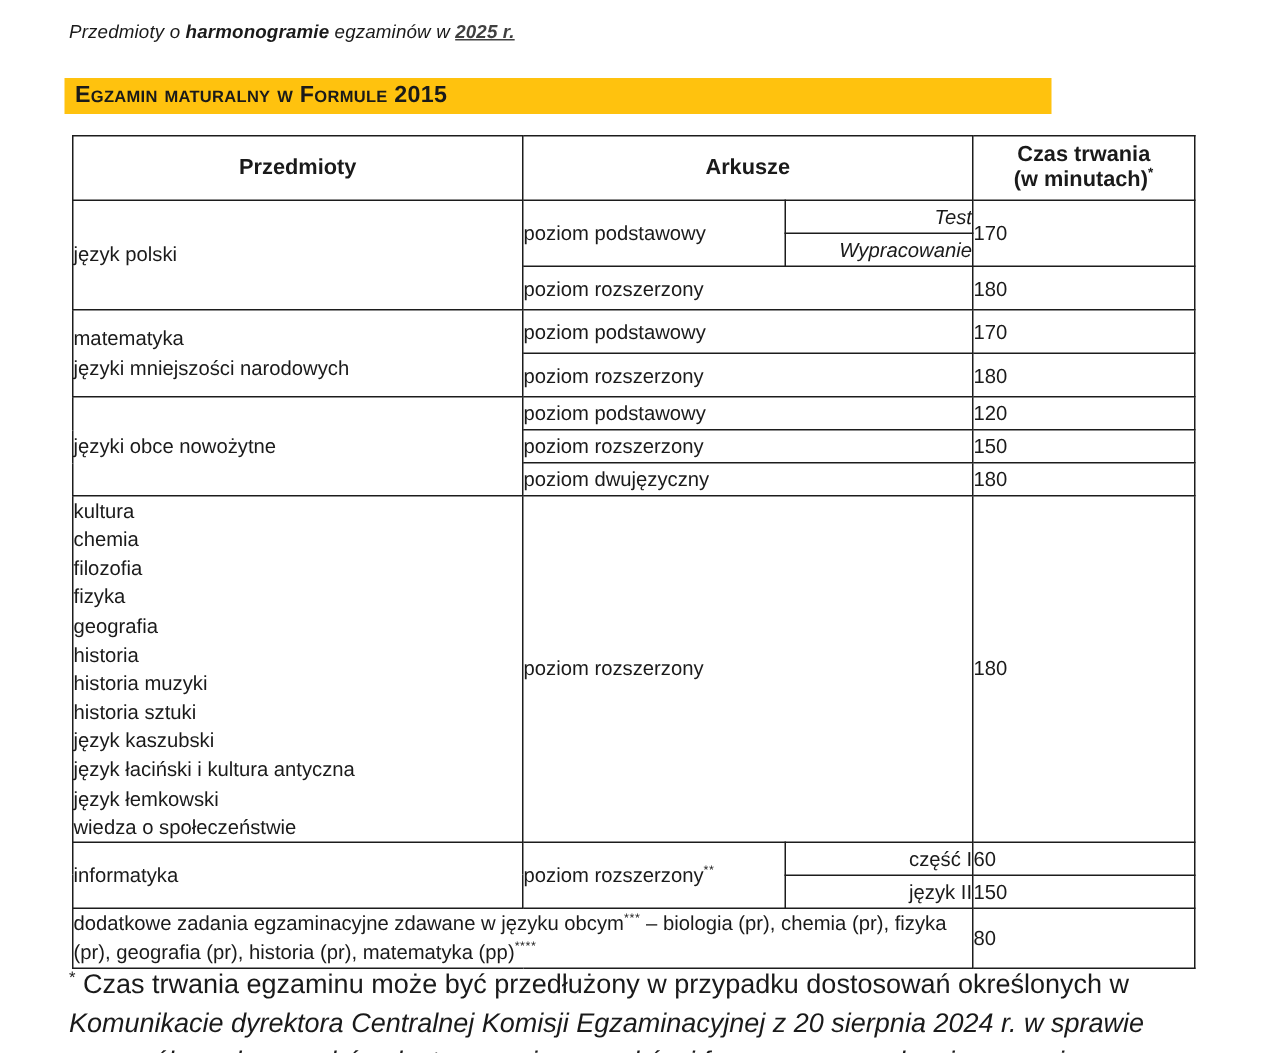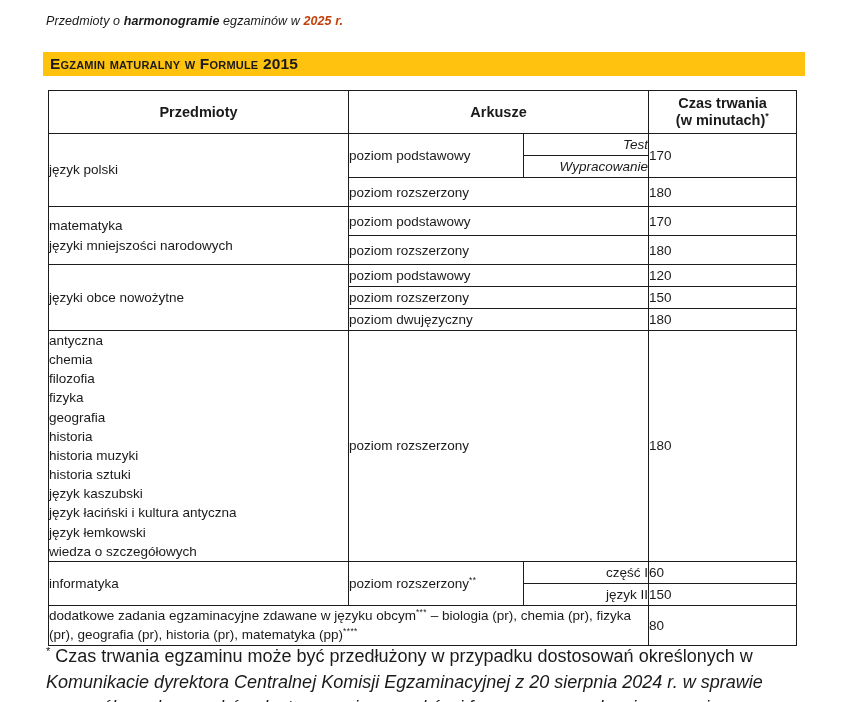--- a/index.html
+++ b/index.html
@@ -28,28 +28,28 @@
     position: absolute;
     left: 46px;
     top: 14px;
     font-size: 12.5px;
     font-style: italic;
     font-weight: bold;
     letter-spacing: 0.1px;
     white-space: nowrap;
   }
   .runhead .light { font-weight: normal; }
-  .runhead .red { color: #c2410c; font-weight: bold; }
+  .runhead .red { color: #404040; font-weight: bold; text-decoration: underline; }
 
   
   .banner {
     position: absolute;
     left: 43px;
     top: 52px;
-    width: 762px;
+    width: 658px;
     height: 24px;
     background: #ffc20e;
     display: flex;
     align-items: center;
   }
   .banner-title {
     padding-left: 7px;
     font-size: 15.5px;
     font-weight: bold;
     color: #1a1a1a;
@@ -213,32 +213,32 @@
           <td class="time">150</td>
         </tr>
         <tr class="r-small">
           <td class="lvl" colspan="2">poziom dwujęzyczny</td>
           <td class="time">180</td>
         </tr>
 
         <tr>
           <td class="subj">
             <div>
-              <div>antyczna</div>
+              <div>kultura</div>
               <div>chemia</div>
               <div>filozofia</div>
               <div>fizyka</div>
               <div>geografia</div>
               <div>historia</div>
               <div>historia muzyki</div>
               <div>historia sztuki</div>
               <div>język kaszubski</div>
               <div>język łaciński i kultura antyczna</div>
               <div>język łemkowski</div>
-              <div>wiedza o szczegółowych</div>
+              <div>wiedza o społeczeństwie</div>
             </div>
           </td>
           <td class="lvl" colspan="2">poziom rozszerzony</td>
           <td class="time">180</td>
         </tr>
 
         <tr class="r-small">
           <td class="subj" rowspan="2">informatyka</td>
           <td class="lvl-mid" rowspan="2">
             <span>poziom rozszerzony</span><span class="sup">**</span>

